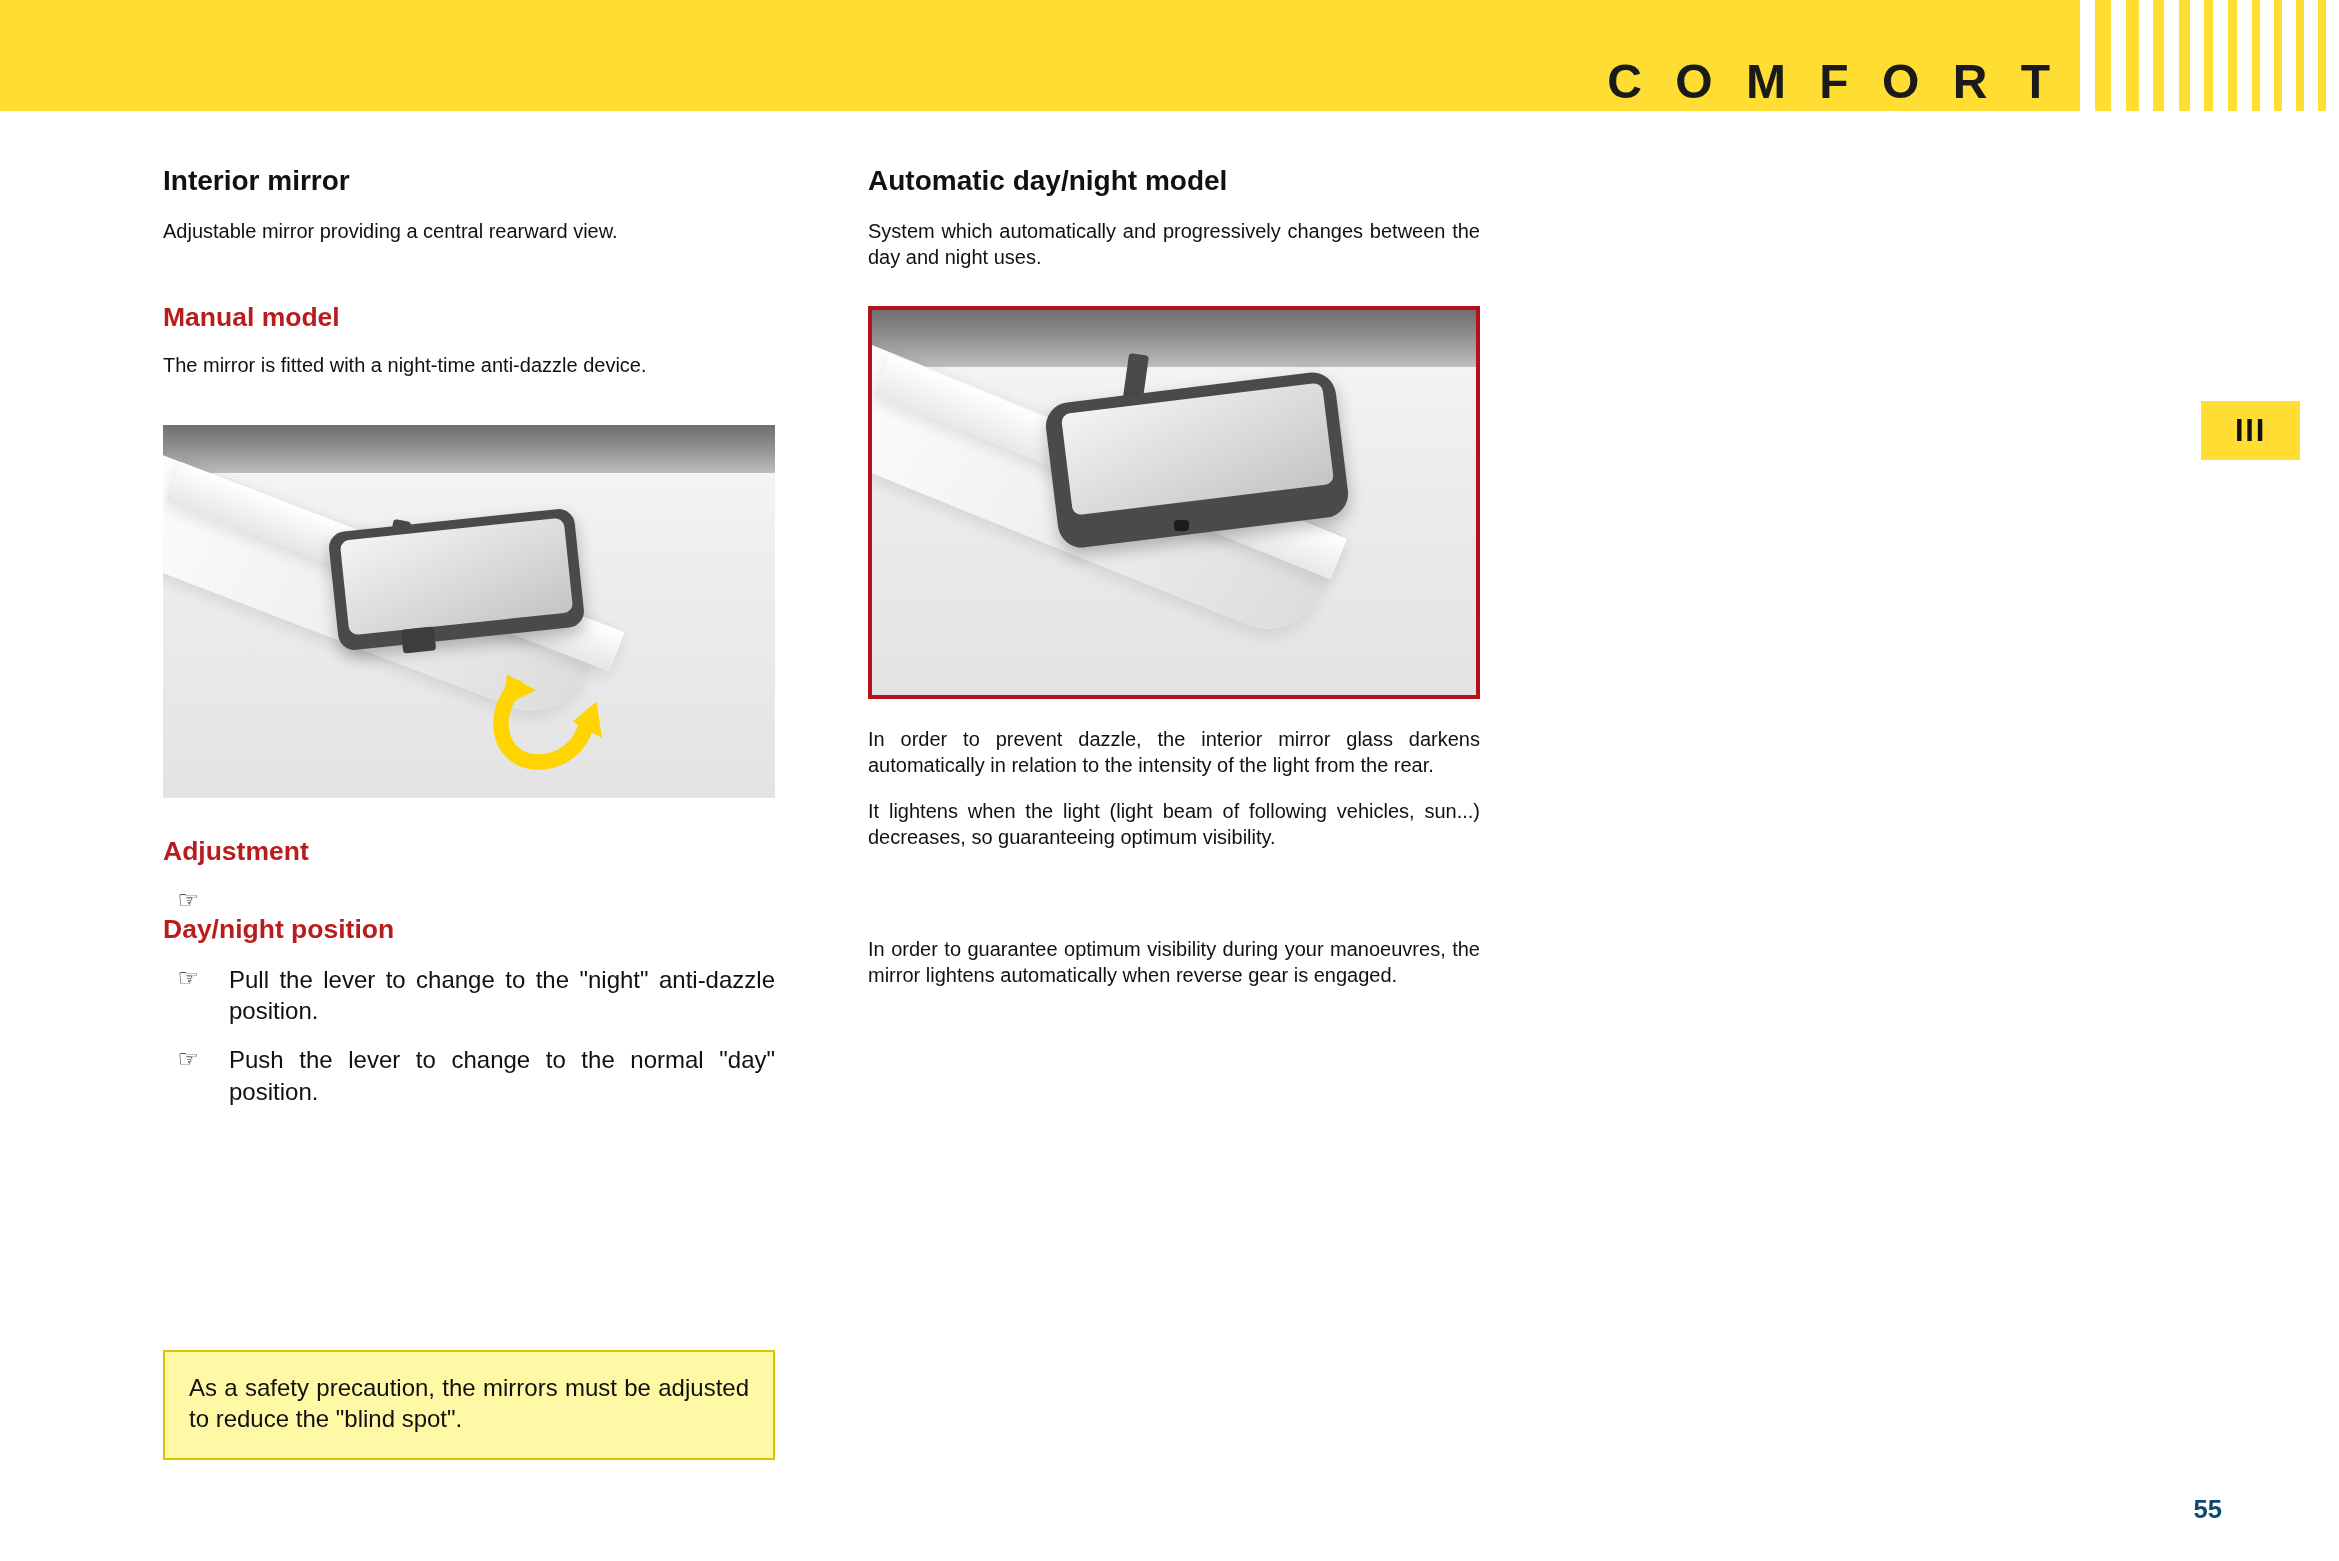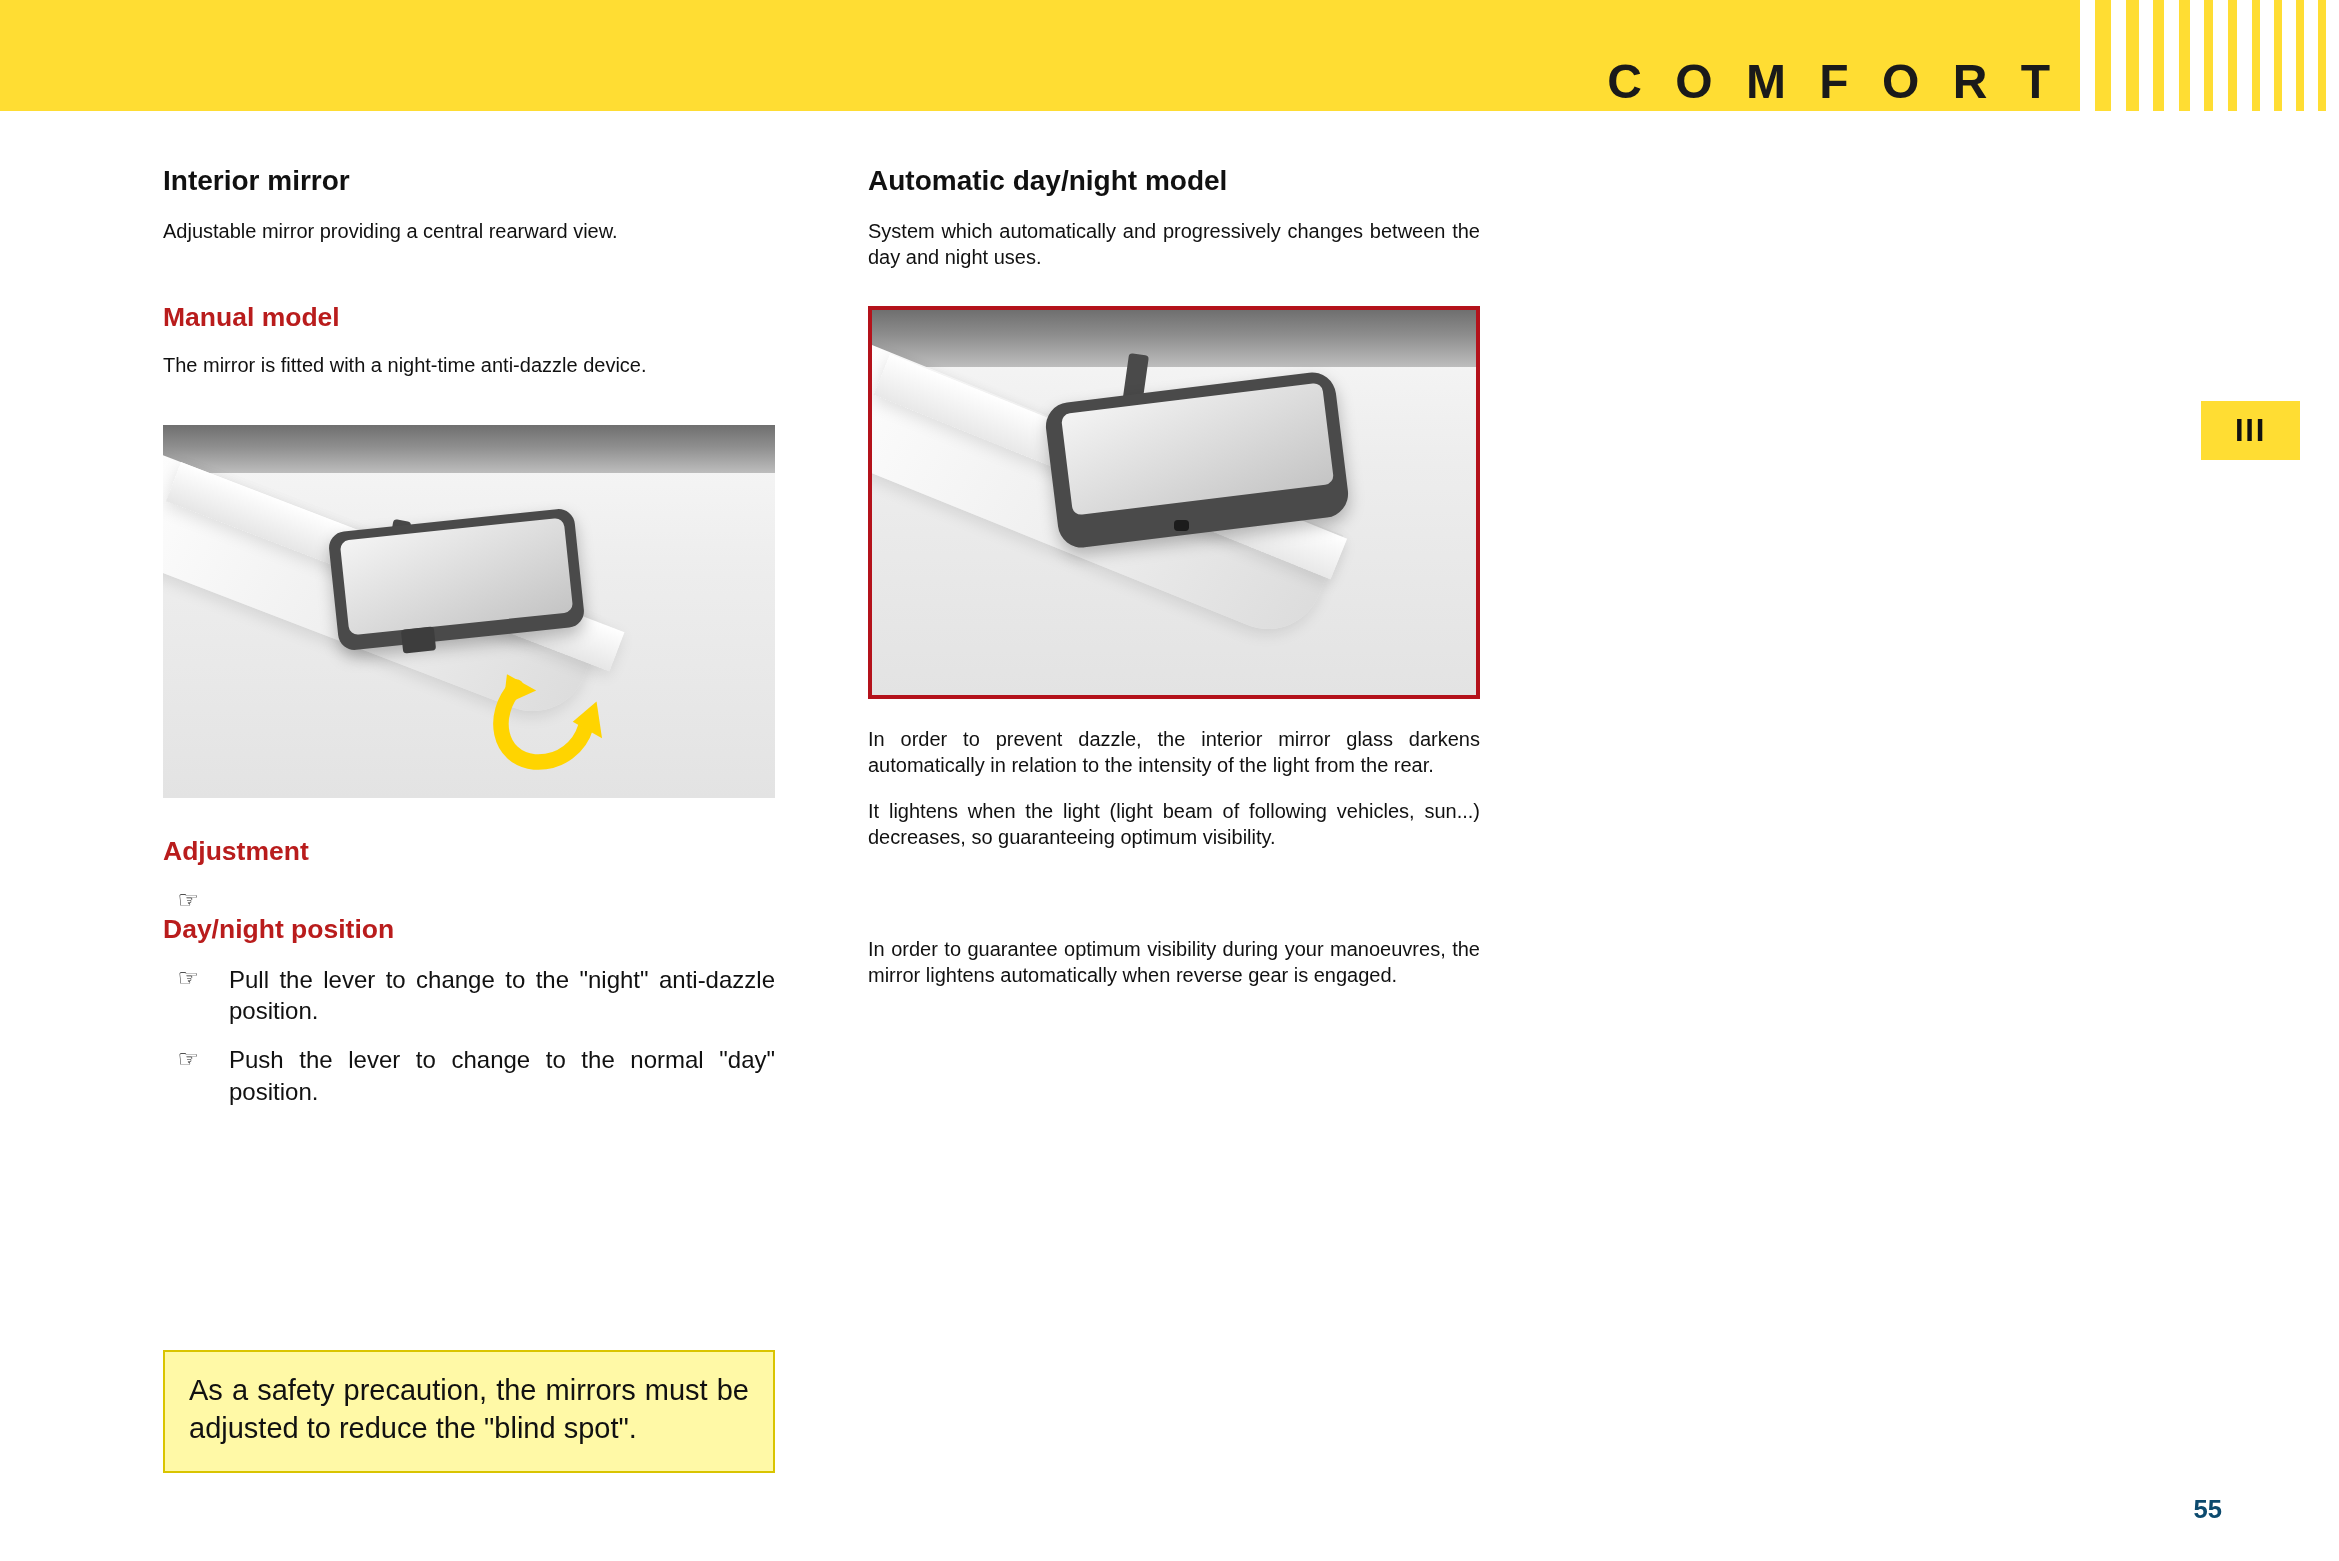--- a/index.html
+++ b/index.html
@@ -231,21 +231,21 @@
     left: 163px;
     top: 1350px;
     width: 612px;
     box-sizing: border-box;
     background: #fff9a6;
     border: 2.7px solid #d9c400;
     padding: 20px 24px 24px 24px;
   }
   .caution p {
     margin: 0;
-    font-size: 29px;
+    font-size: 24px;
     line-height: 1.30;
     text-align: justify;
     color: #111111;
   }
 
   
   .page-num {
     position: absolute;
     right: 117px;
     bottom: 38px;

